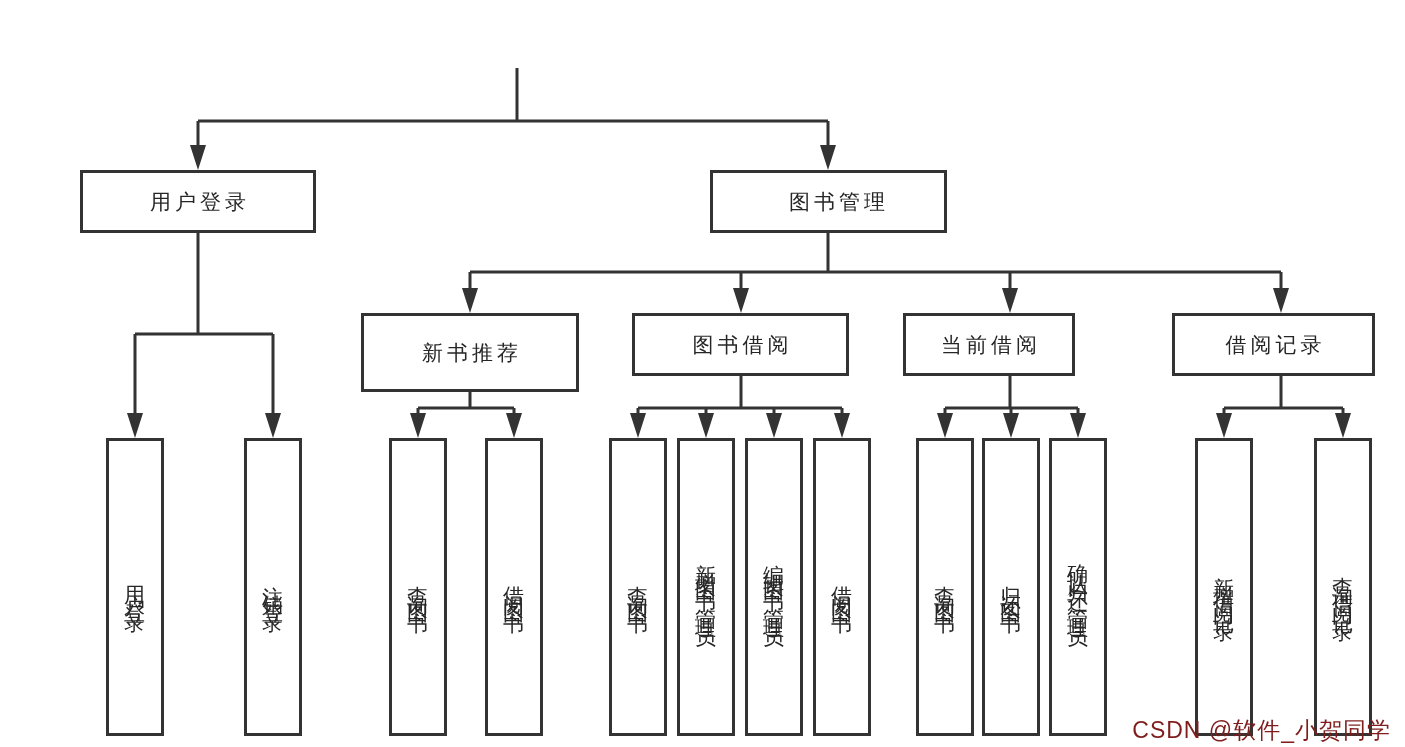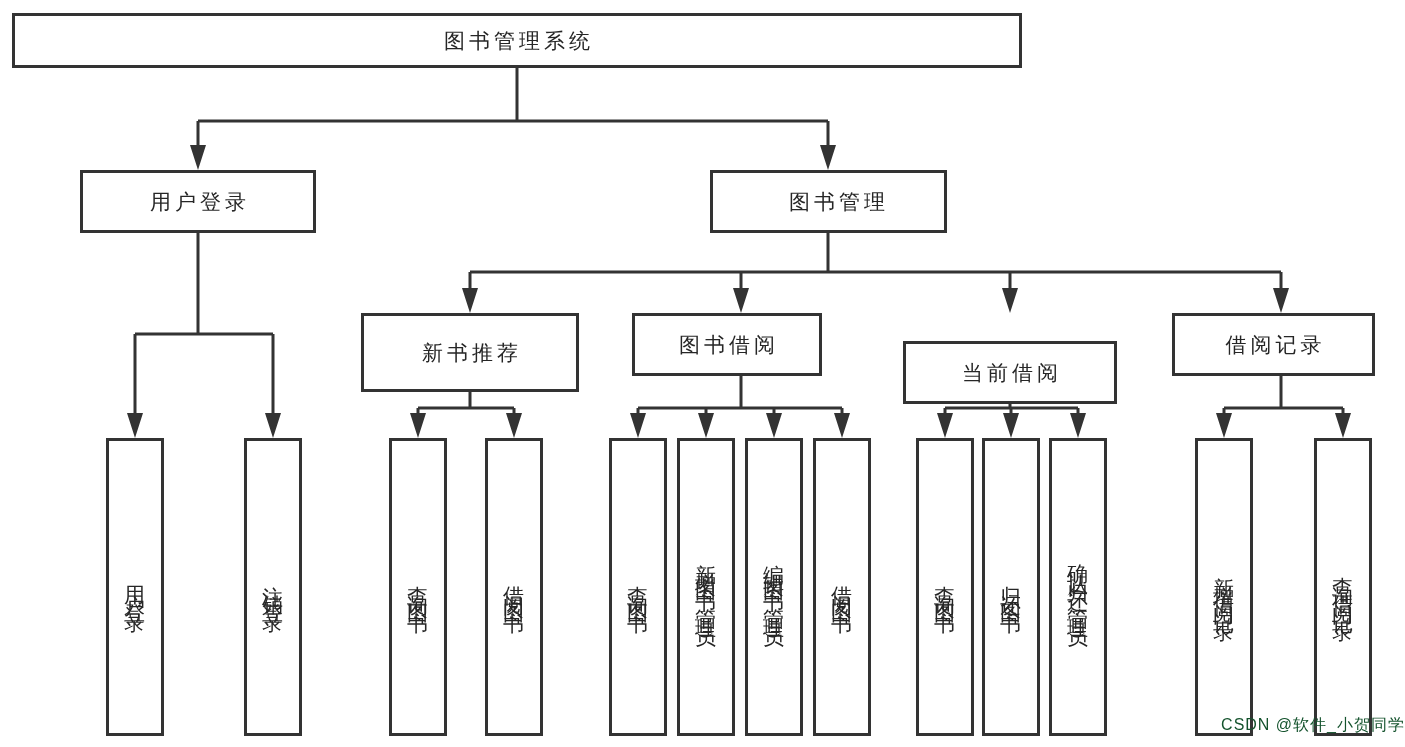--- a/index.html
+++ b/index.html
@@ -37,25 +37,25 @@
   .v-box span {
     writing-mode: vertical-rl;
     text-orientation: mixed;
     font-size: 21px;
     line-height: 1;
     letter-spacing: 9px;
     white-space: nowrap;
   }
   .watermark {
     position: absolute;
-    right: 0;
+    right: 14px;
     top: 715px;
-    font-size: 16px;
+    font-size: 23px;
     letter-spacing: 1px;
-    color: #14532d;
+    color: #7f1d1d;
     z-index: 3;
     white-space: nowrap;
   }
 </style>
 </head>
 <body>
 
 <div class="stage">
 
   <svg class="wires" viewBox="0 0 1405 747" aria-hidden="true">
@@ -89,38 +89,35 @@
       M698 413 L714 413 L706 438 Z
       M766 413 L782 413 L774 438 Z
       M834 413 L850 413 L842 438 Z
       M937 413 L953 413 L945 438 Z
       M1003 413 L1019 413 L1011 438 Z
       M1070 413 L1086 413 L1078 438 Z
       M1216 413 L1232 413 L1224 438 Z
       M1335 413 L1351 413 L1343 438 Z"></path>
   </svg>
 
-  <div class="box h-box" style="left:12px; top:13px; width:1010px; height:55px;">
-    <span>图书管理系统</span>
-  </div>
 
   <div class="box h-box" style="left:80px; top:170px; width:236px; height:63px;">
     <span>用户登录</span>
   </div>
   <div class="box h-box" style="left:710px; top:170px; width:237px; height:63px;padding-left:17px;">
     <span>图书管理</span>
   </div>
 
   <div class="box h-box" style="left:361px; top:313px; width:218px; height:79px;">
     <span>新书推荐</span>
   </div>
-  <div class="box h-box" style="left:632px; top:313px; width:190px; height:63px;">
+  <div class="box h-box" style="left:632px; top:313px; width:217px; height:63px;">
     <span>图书借阅</span>
   </div>
-  <div class="box h-box" style="left:903px; top:313px; width:214px; height:63px;margin-top:28px;">
+  <div class="box h-box" style="left:903px; top:313px; width:172px; height:63px;">
     <span>当前借阅</span>
   </div>
   <div class="box h-box" style="left:1172px; top:313px; width:203px; height:63px;">
     <span>借阅记录</span>
   </div>
 
   <div class="box v-box" style="left:106px; top:438px; width:58px; height:298px;">
     <span>用户登录</span>
   </div>
   <div class="box v-box" style="left:244px; top:438px; width:58px; height:298px;">

